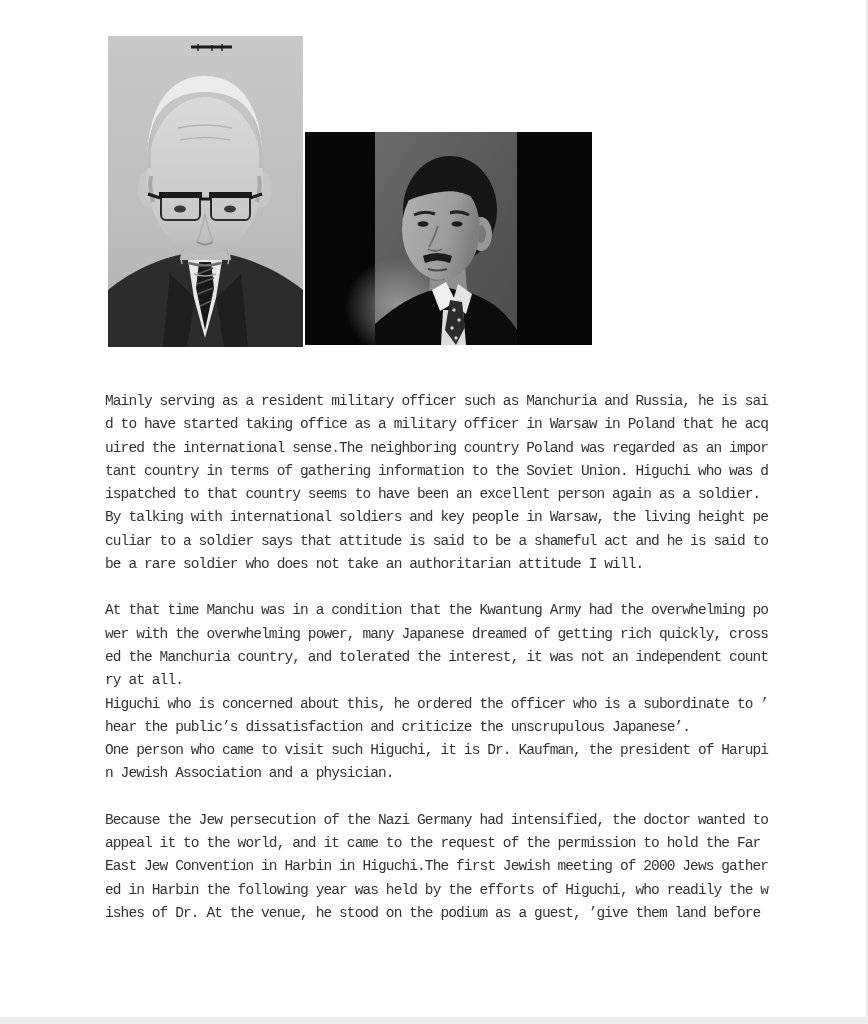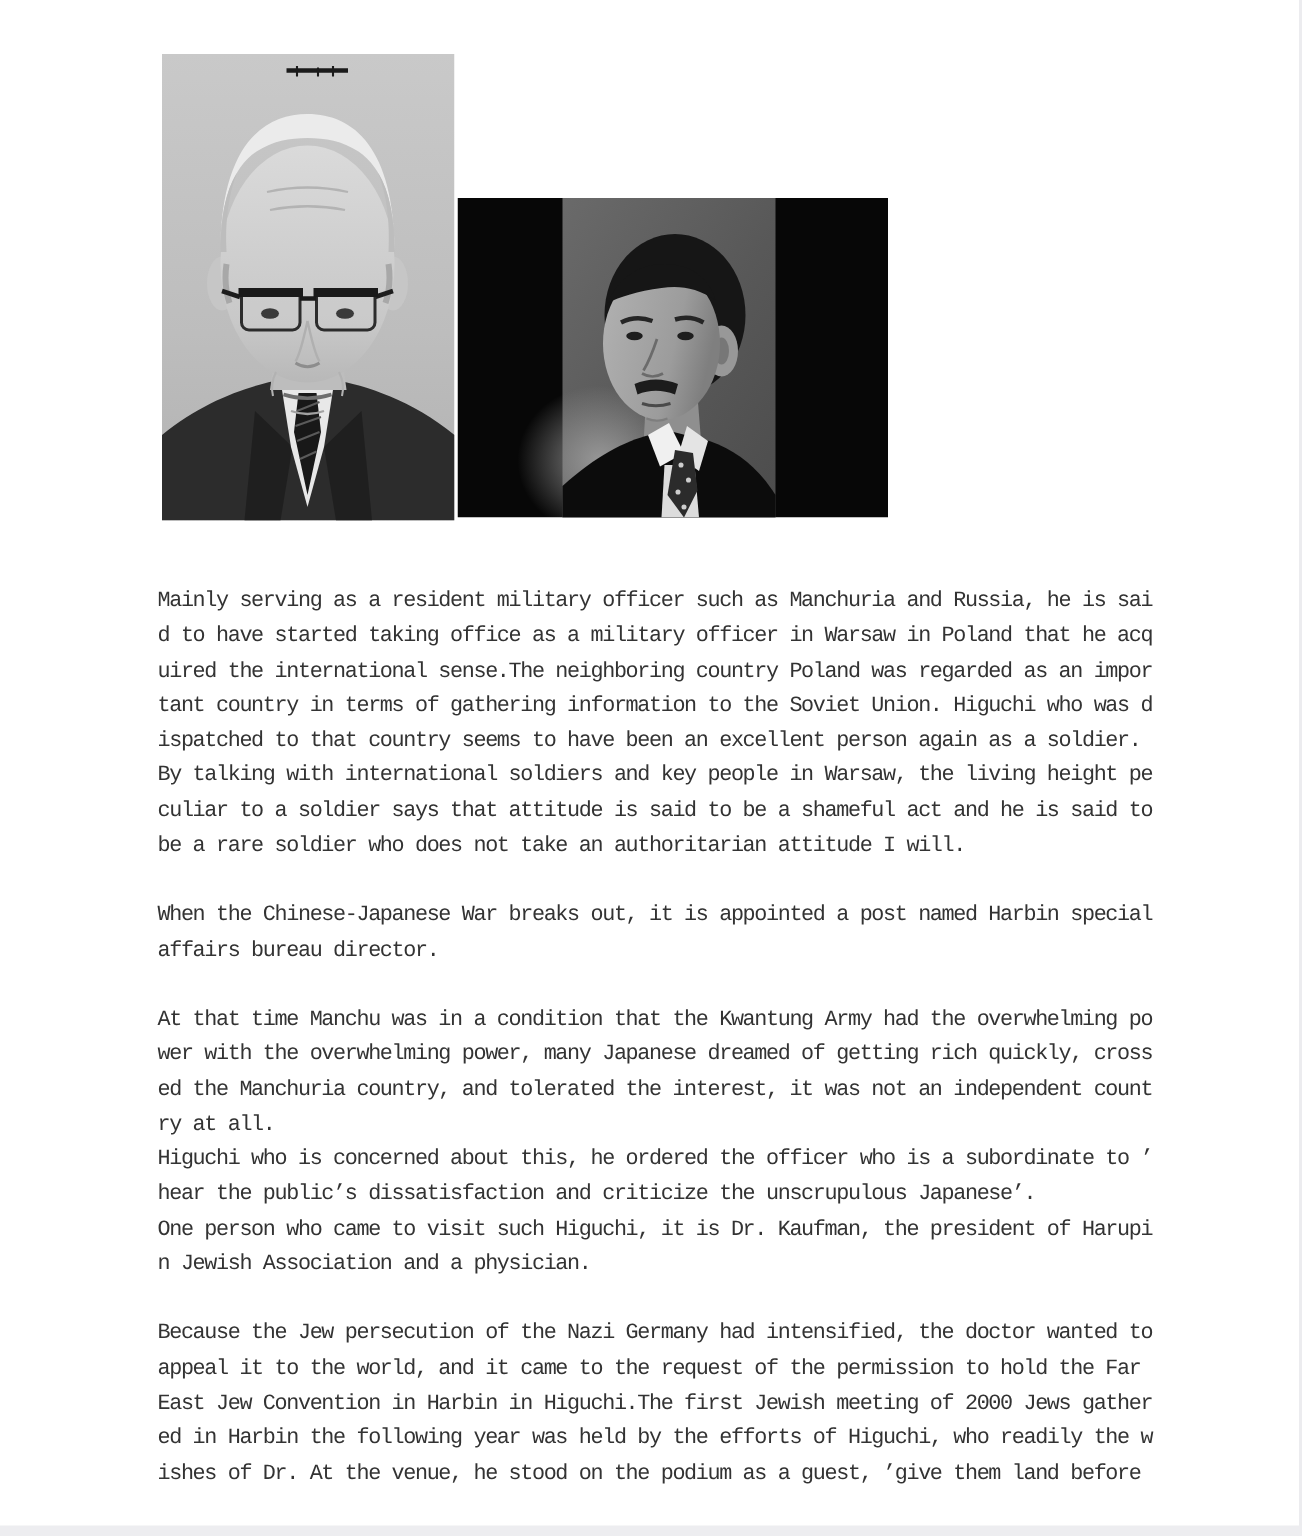--- a/index.html
+++ b/index.html
@@ -184,22 +184,20 @@
 
   <main class="article">
     <p>Mainly serving as a resident military officer such as Manchuria and Russia, he is sai
 d to have started taking office as a military officer in Warsaw in Poland that he acq
 uired the international sense.The neighboring country Poland was regarded as an impor
 tant country in terms of gathering information to the Soviet Union. Higuchi who was d
 ispatched to that country seems to have been an excellent person again as a soldier.
 By talking with international soldiers and key people in Warsaw, the living height pe
 culiar to a soldier says that attitude is said to be a shameful act and he is said to
 be a rare soldier who does not take an authoritarian attitude I will.</p>
-    <p>When the Chinese-Japanese War breaks out, it is appointed a post named Harbin special
-affairs bureau director.</p>
     <p>At that time Manchu was in a condition that the Kwantung Army had the overwhelming po
 wer with the overwhelming power, many Japanese dreamed of getting rich quickly, cross
 ed the Manchuria country, and tolerated the interest, it was not an independent count
 ry at all.
 Higuchi who is concerned about this, he ordered the officer who is a subordinate to ’
 hear the public’s dissatisfaction and criticize the unscrupulous Japanese’.
 One person who came to visit such Higuchi, it is Dr. Kaufman, the president of Harupi
 n Jewish Association and a physician.</p>
     <p>Because the Jew persecution of the Nazi Germany had intensified, the doctor wanted to
 appeal it to the world, and it came to the request of the permission to hold the Far

